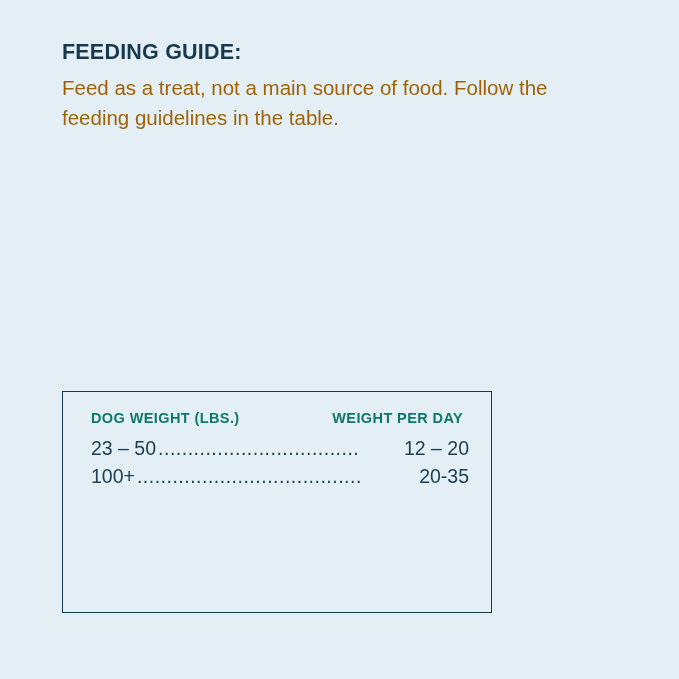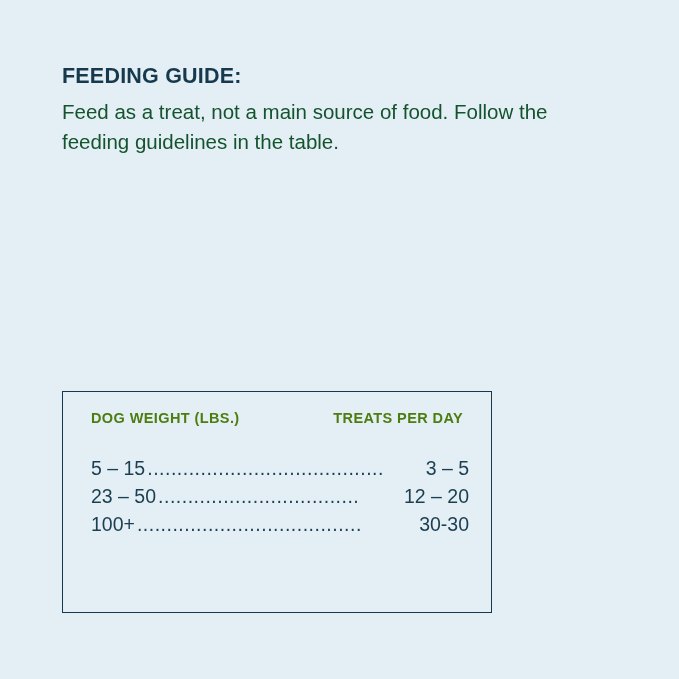--- a/index.html
+++ b/index.html
@@ -12,34 +12,34 @@
     background: #e3eff5;
     font-family: "Liberation Sans", sans-serif;
     color: #1d3a4a;
     overflow: hidden;
   }
   .page {
     position: relative;
     width: 679px;
     height: 679px;
     box-sizing: border-box;
-    padding: 62px 60px 0 62px;
+    padding: 38px 60px 0 62px;
   }
   .heading {
     font-size: 21.5px;
     font-weight: bold;
     letter-spacing: 0.2px;
     color: #17394d;
     margin: 0 0 6px 0;
     line-height: 1.35;
   }
   .para {
     font-size: 20.5px;
     line-height: 29.5px;
-    color: #14532d;
+    color: #a16207;
     margin: 0 0 22px 0;
     max-width: 520px;
     font-weight: 400;
   }
   .para.first {
     margin-top: 2px;
   }
   .table-box {
     position: absolute;
     left: 62px;
@@ -49,22 +49,22 @@
     border: 1.6px solid #17394d;
     box-sizing: border-box;
     padding: 18px 22px 10px 28px;
   }
   .table-head {
     display: flex;
     justify-content: space-between;
     font-size: 14.5px;
     font-weight: bold;
     letter-spacing: 0.4px;
-    color: #4d7c0f;
-    margin-bottom: 28px;
+    color: #0f766e;
+    margin-bottom: 8px;
   }
   .table-head .col-right {
     padding-right: 6px;
   }
   .row {
     display: flex;
     align-items: baseline;
     font-size: 19.5px;
     line-height: 28px;
     color: #1b3e51;
@@ -92,37 +92,32 @@
 <div class="page">
 
   <h1 class="heading">FEEDING GUIDE:</h1>
 
   <p class="para first">Feed as a treat, not a main source of food. Follow the feeding guidelines in the table.</p>
 
   <div class="table-box">
 
     <div class="table-head">
       <span class="col-left">DOG WEIGHT (LBS.)</span>
-      <span class="col-right">TREATS PER DAY</span>
+      <span class="col-right">WEIGHT PER DAY</span>
     </div>
 
-    <div class="row">
-      <span class="label">5 – 15</span>
-      <span class="dots">........................................</span>
-      <span class="value">3 – 5</span>
-    </div>
 
 
     <div class="row">
       <span class="label">23 – 50</span>
       <span class="dots">..................................</span>
       <span class="value">12 – 20</span>
     </div>
 
 
     <div class="row">
       <span class="label">100+</span>
       <span class="dots">......................................</span>
-      <span class="value">30-30</span>
+      <span class="value">20-35</span>
     </div>
 
   </div>
 </div>
 
 </body></html>

